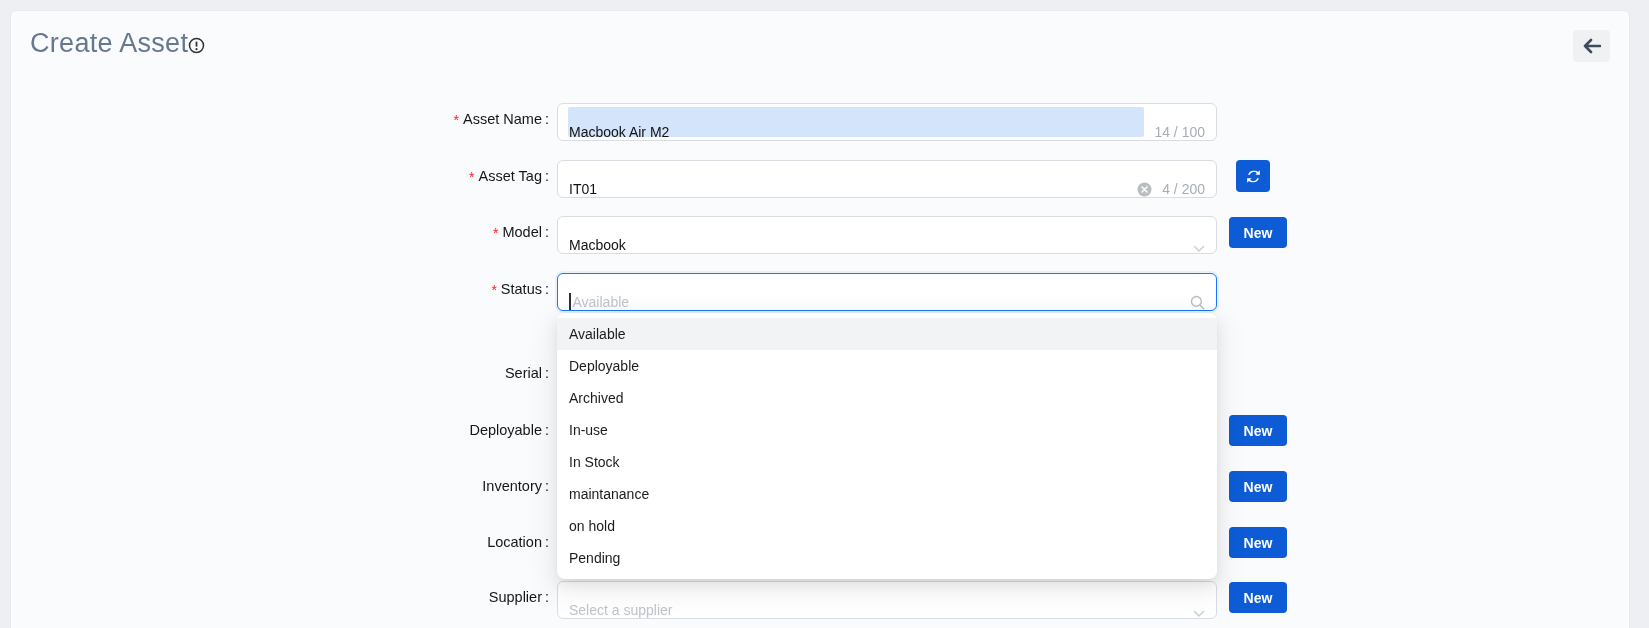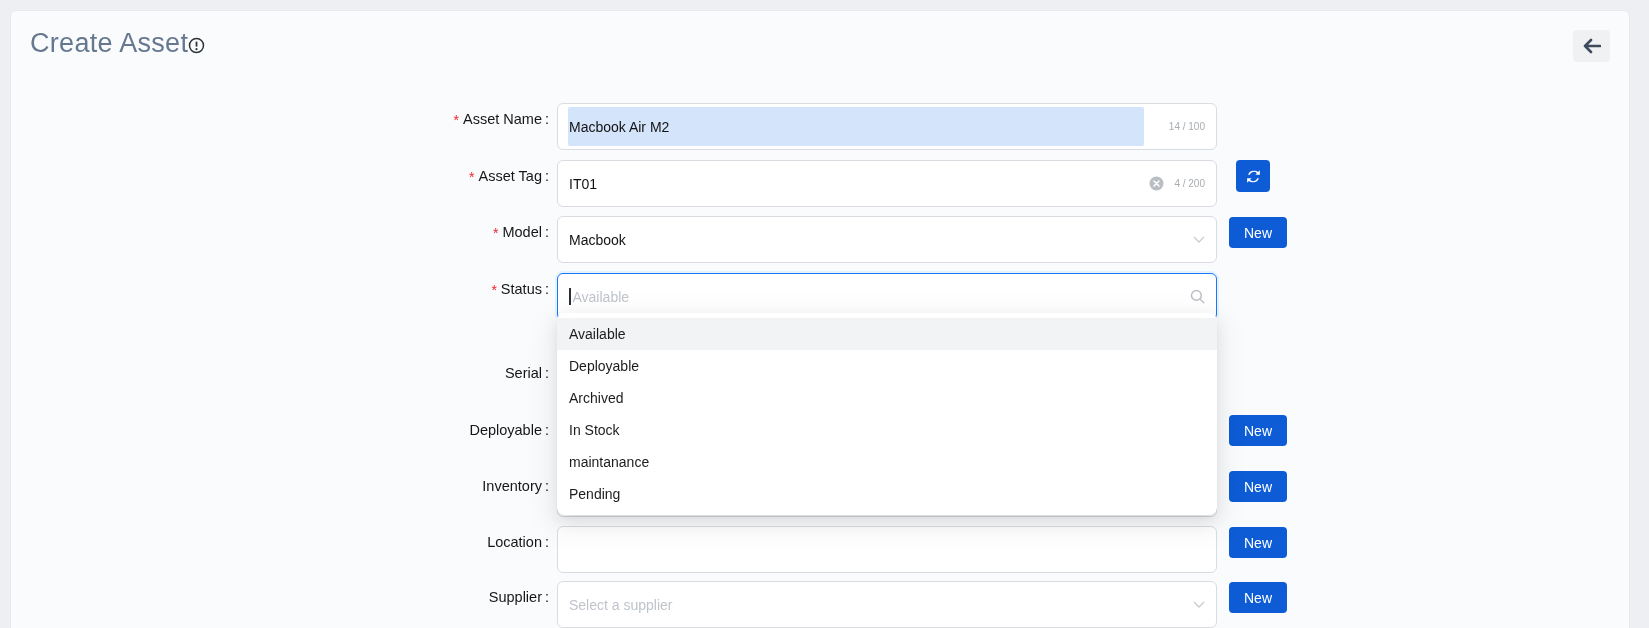--- a/index.html
+++ b/index.html
@@ -17,38 +17,38 @@
   .back-btn { position:absolute; left:1573px; top:30px; width:37px; height:32px;
               background:#f0f1f3; border:none; border-radius:4px; cursor:pointer;
               display:flex; align-items:center; justify-content:center; }
 
   
   .row-label { position:absolute; left:200px; width:349px; text-align:right;
                font-size:14.5px; color:#151618; font-weight:500; line-height:32px; }
   .req { color:#f5222d; font-size:14px; margin-right:4px; position:relative; top:1px; }
   .colon { margin-left:3px; }
 
-  .field { position:absolute; left:557px; width:660px; height:47px; background:#fff;
+  .field { position:absolute; left:557px; width:660px; height:38px; background:#fff;
            border:1px solid #d9dce1; border-radius:6px; font-size:14px; color:#121212;
-           display:flex; align-items:center; padding:0 11px; }
+           display:flex; align-items:flex-end; padding:0 11px; }
   .field .val { position:relative; z-index:2; }
   .placeholder { color:#bfc4cb; }
   .spacer { flex:1; }
-  .counter { color:#a8adb4; font-size:10px; margin-left:8px; white-space:nowrap; position:relative; z-index:2; }
+  .counter { color:#a8adb4; font-size:14px; margin-left:8px; white-space:nowrap; position:relative; z-index:2; }
   .sel-highlight { position:absolute; left:10px; top:3px; bottom:3px; right:72px;
                    background:#d3e4fb; border-radius:2px; z-index:1; }
 
   .field.focused { border:1.5px solid #1677ff; box-shadow:0 0 0 2px rgba(22,119,255,.08); }
   .caret { width:1.5px; height:17px; background:#2b2f36; margin-right:2px; }
 
   .chevron-icon, .search-icon { display:flex; align-items:center; }
 
   
   .primary-btn { position:absolute; background:#0d5cd5; color:#fff; border:none; border-radius:4px;
-                 font-size:14px; font-weight:normal; font-family:"Liberation Sans",sans-serif;
+                 font-size:14px; font-weight:bold; font-family:"Liberation Sans",sans-serif;
                  cursor:pointer; display:flex; align-items:center; justify-content:center; }
   .new-btn { left:1229px; width:58px; height:31px; }
   .refresh-btn { left:1236px; width:34px; height:32px; }
 
   
   .dropdown { position:absolute; left:557px; top:313px; width:660px; background:#fff;
               border-radius:8px; padding:5px 0; z-index:50;
               box-shadow:0 6px 16px rgba(0,0,0,.08), 0 3px 6px -4px rgba(0,0,0,.12), 0 9px 28px 8px rgba(0,0,0,.05); }
   .option { height:32px; line-height:32px; padding:0 12px; font-size:14px; color:#1b1c1e; cursor:pointer; }
   .option.active { background:#f2f3f4; }
@@ -172,16 +172,18 @@
         <path d="M1 1l5 5 5-5" fill="none" stroke="#c9cdd3" stroke-width="1.4"></path>
       </svg>
   </span>
 </div>
 <button class="primary-btn new-btn" style="top:582px">New</button>
 
 <div class="dropdown">
   <div class="option active">Available</div>
   <div class="option">Deployable</div>
   <div class="option">Archived</div>
+  <div class="option">In-use</div>
   <div class="option">In Stock</div>
   <div class="option">maintanance</div>
+  <div class="option">on hold</div>
   <div class="option">Pending</div>
 </div>
 
 </body></html>

